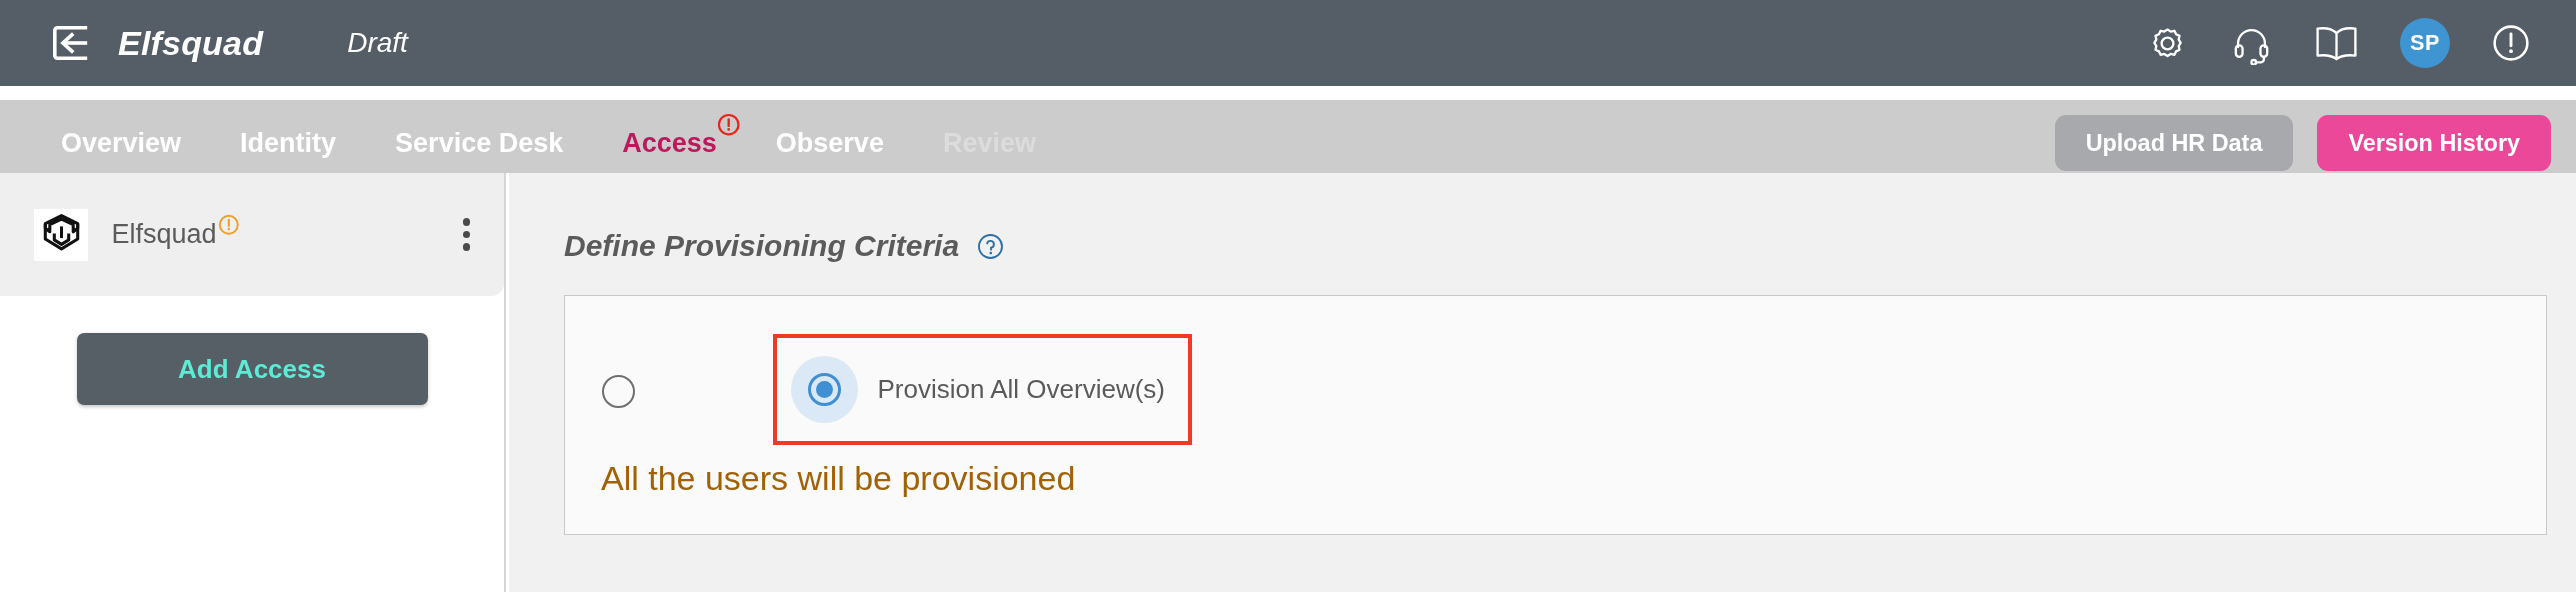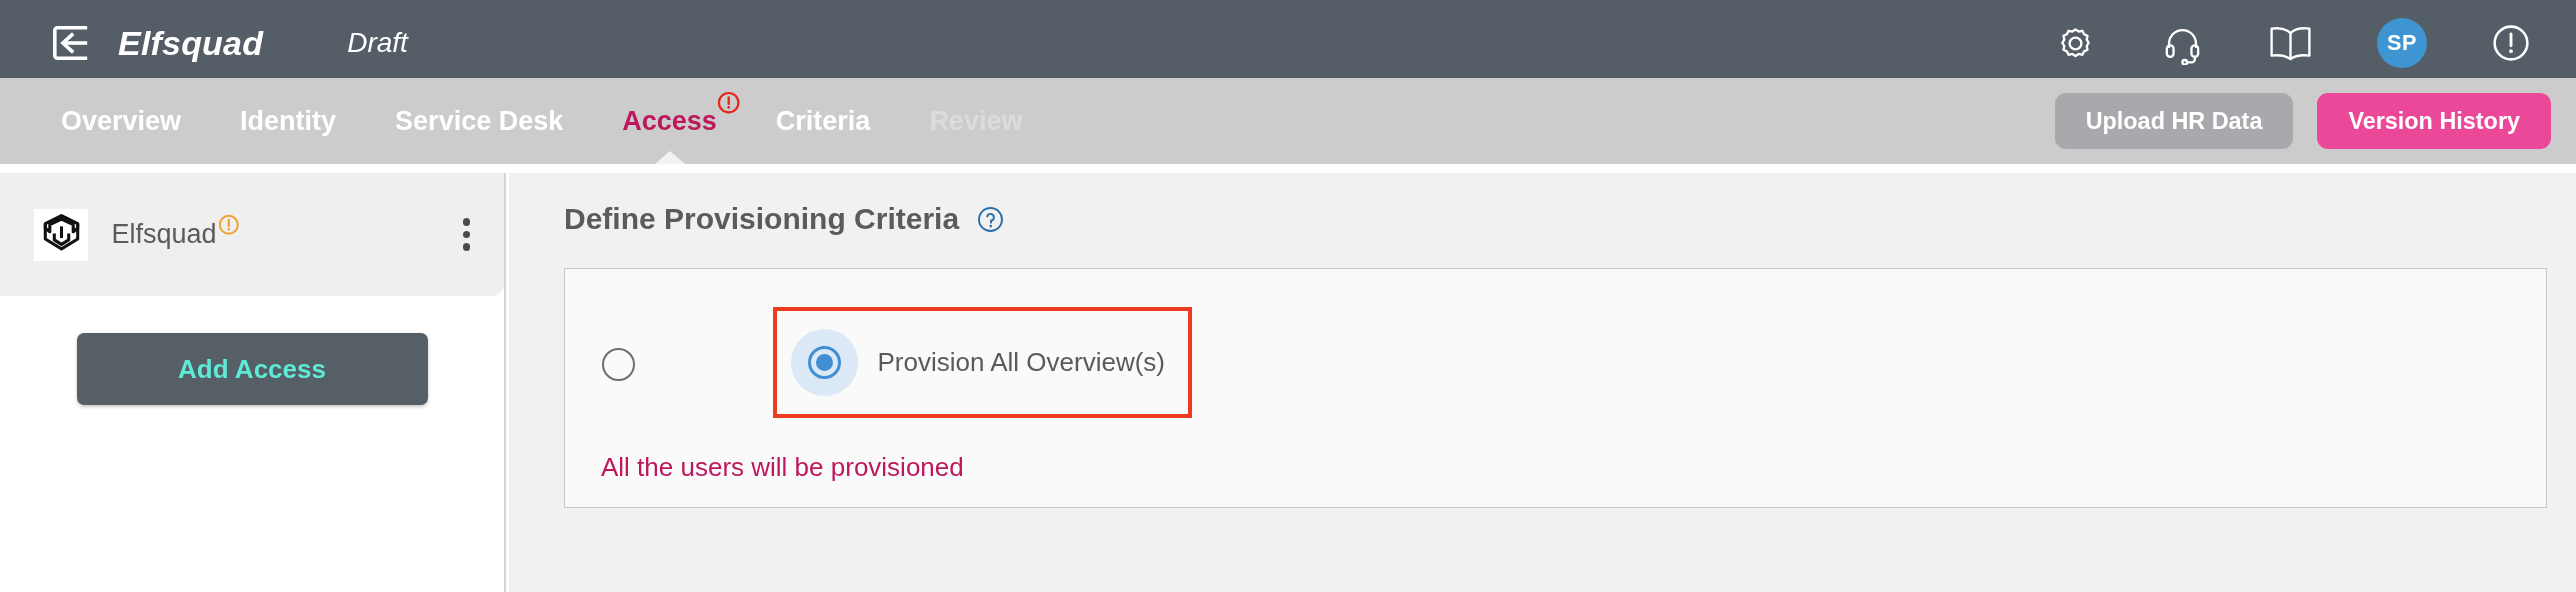--- a/index.html
+++ b/index.html
@@ -40,39 +40,39 @@
     margin-left: 84px;
     color: #ffffff;
     font-size: 28px;
     font-weight: normal;
     font-style: italic;
   }
   .top-right {
     margin-left: auto;
     margin-right: 45px;
     display: flex;
-    gap: 64px;
+    gap: 41px;
   }
   .top-icon { cursor: pointer; display: flex; align-items: center; justify-content: center; }
   .avatar {
     width: 50px; height: 50px;
     border-radius: 50%;
     background: #3f95d2;
     color: #ffffff;
     font-size: 21.6px;
     font-weight: bold;
     display: flex; align-items: center; justify-content: center;
     cursor: pointer;
     letter-spacing: 0.5px;
   }
 
   
   .navbar {
     position: absolute;
-    top: 78px; left: 0;
+    top: 100px; left: 0;
     width: 2576px;
     height: 86px;
     background: #cccccc;
     display: flex;
     align-items: center;
   }
   .nav-tabs {
     display: flex;
     align-items: center;
     height: 86px;
@@ -212,22 +212,23 @@
   .main {
     position: absolute;
     top: 0; left: 509px;
     width: 2067px;
     height: 419px;
     background: #f1f1f1;
   }
   .panel-title {
     display: flex;
     align-items: center;
-    margin: 29px 0 0 55px;
+    margin: 56px 0 0 55px;
     gap: 18px;
+    font-style: italic;
   }
   .panel-title .t {
     color: #5b5b5b;
     font-size: 30px;
     font-weight: bold;
     white-space: nowrap;
   }
   .card {
     margin: 32px 0 0 55px;
     width: 1983px;
@@ -292,23 +293,23 @@
     background: #3f8fd2;
     display: block;
   }
   .sel-box .lbl {
     margin-left: 20px;
     color: #5a5a5a;
     font-size: 26px;
     white-space: nowrap;
   }
   .helper {
-    margin: 32px 0 0 36px;
-    color: #be185d;
-    font-size: 26px;
+    margin: 12px 0 0 36px;
+    color: #a16207;
+    font-size: 34px;
   }
 </style>
 </head>
 <body>
 
 <div class="topbar">
 
   <div class="back-btn">
     <svg width="38" height="36" viewBox="0 0 42 40">
       <path d="M39 3 H6 a3 3 0 0 0 -3 3 v28 a3 3 0 0 0 3 3 h33" fill="none" stroke="#ffffff" stroke-width="4"></path>
@@ -385,21 +386,21 @@
         <svg width="23.4" height="23.4" viewBox="0 0 26 26">
           <circle cx="13" cy="13" r="10.8" fill="none" stroke="#e8251b" stroke-width="2.4"></circle>
           <path d="M13 7 V14.4" stroke="#e8251b" stroke-width="2.6" stroke-linecap="round"></path>
           <circle cx="13" cy="18.3" r="1.5" fill="#e8251b"></circle>
         </svg>
       </span>
       <span class="tab-arrow"></span>
     </div>
 
     <div class="nav-tab">
-      <span>Criteria</span>
+      <span>Observe</span>
     </div>
 
     <div class="nav-tab disabled">
       <span>Review</span>
     </div>
   </div>
 
   <div class="nav-actions">
     <div class="btn btn-upload">Upload HR Data</div>
     <div class="btn btn-version">Version History</div>

